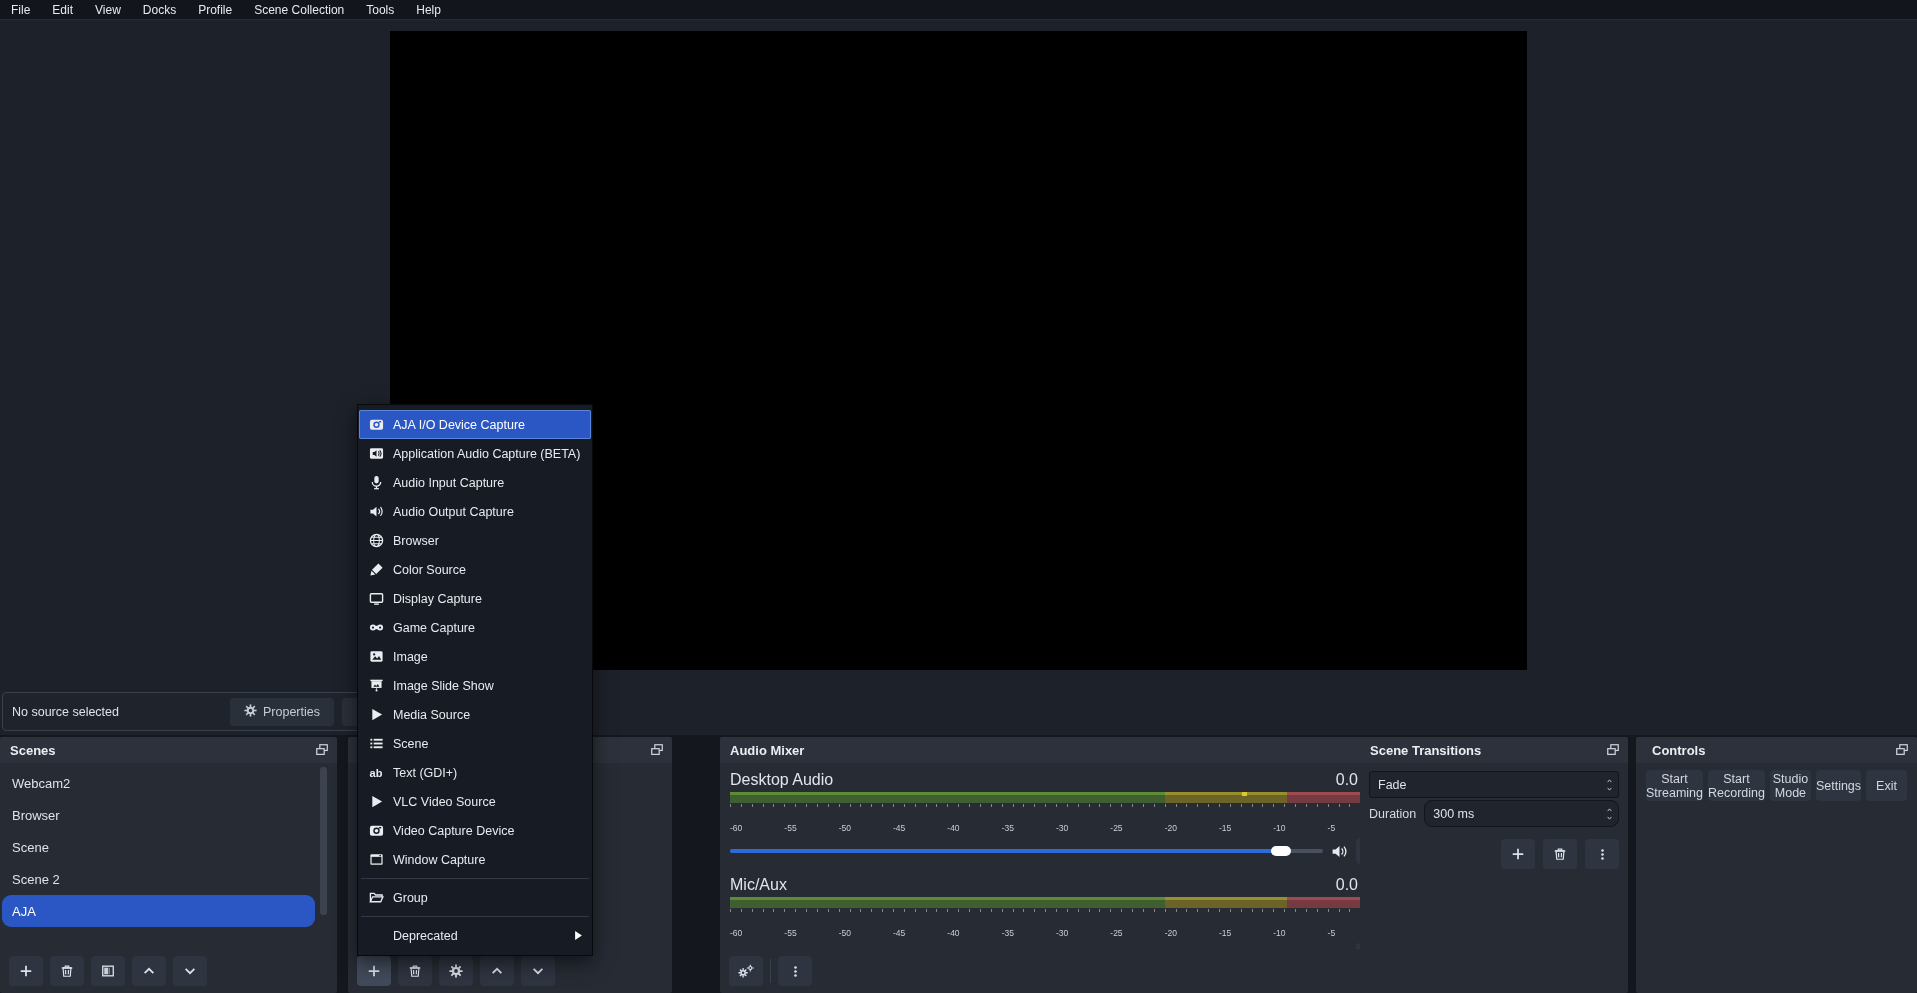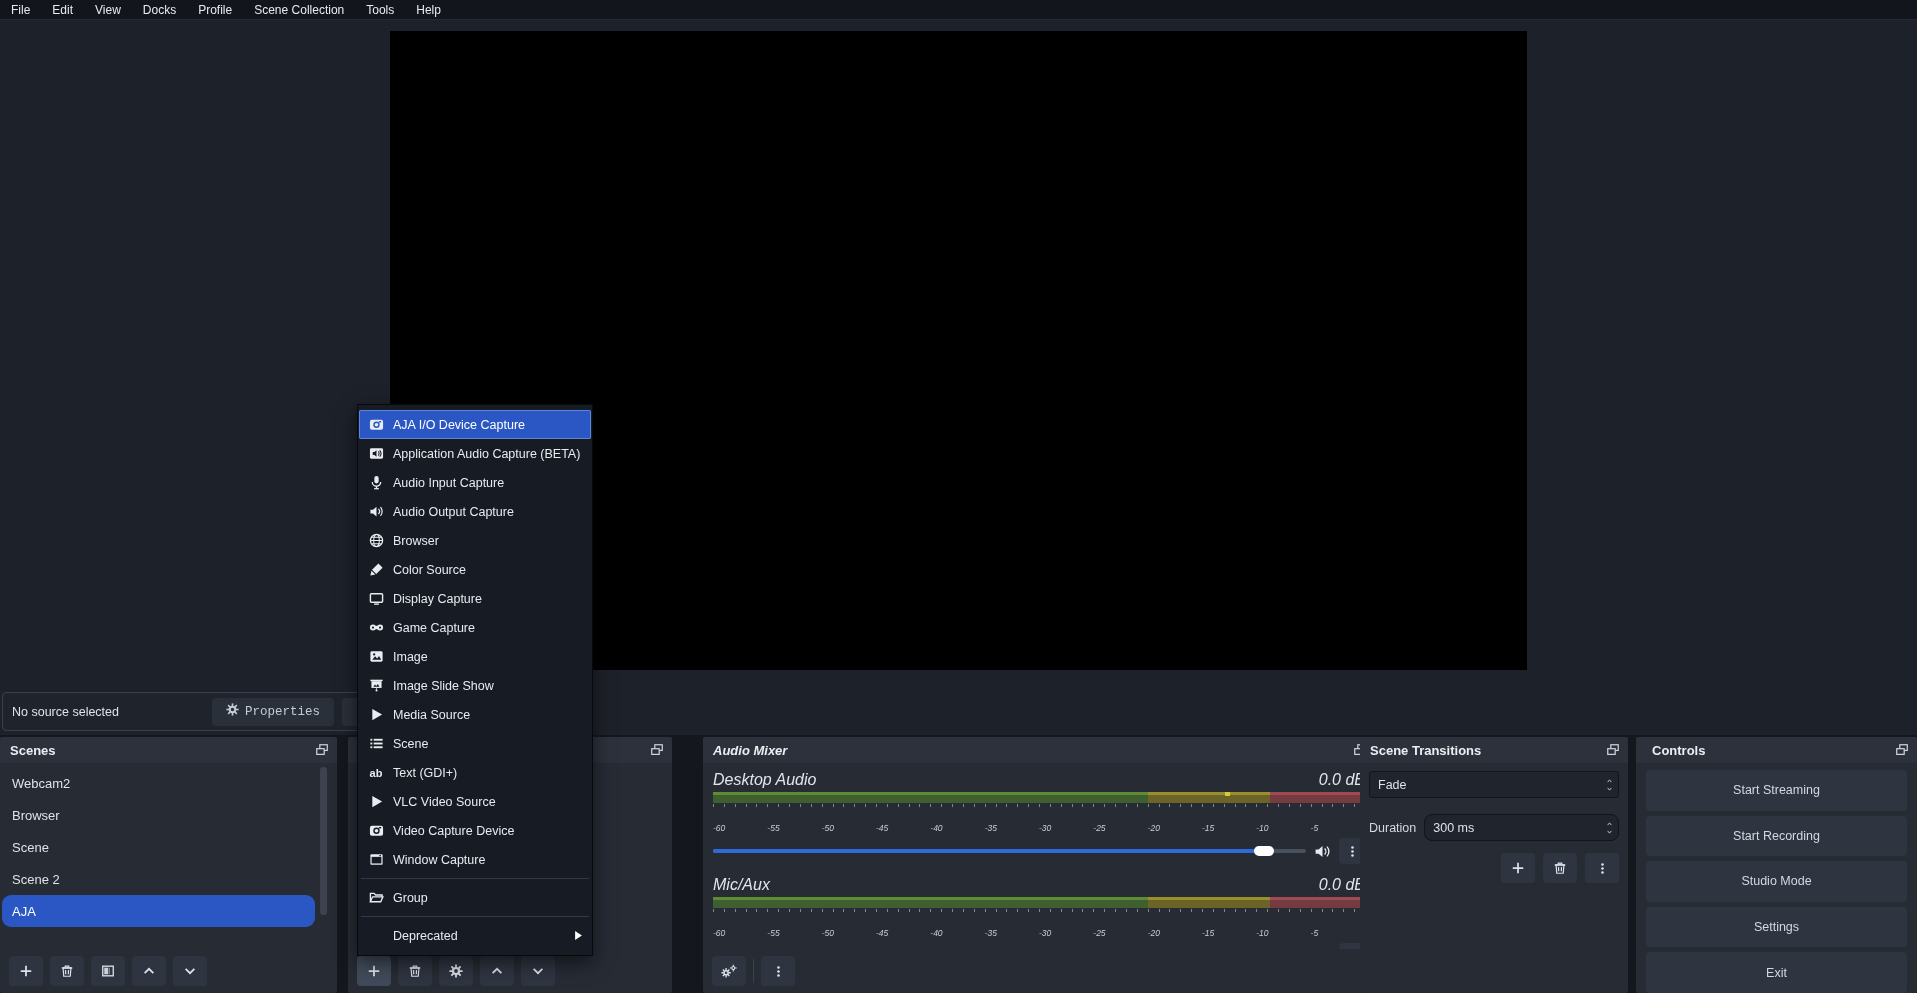--- a/index.html
+++ b/index.html
@@ -15,21 +15,21 @@
   
   .canvas { position:absolute; left:390px; top:31px; width:1137px; height:639px; background:#000; }
 
   
   .srcbar { position:absolute; left:2px; top:692px; width:390px; height:39px;
     background:#1f242c; border:1px solid #3a414c; border-radius:4px;
     display:flex; align-items:center; padding:0 5px 0 9px; }
   .srcbar .status { flex:1; color:#dfe2e7; }
   .btn { display:inline-flex; align-items:center; justify-content:center; gap:6px;
     background:#2a303a; border:none; border-radius:4px; color:#c6cad2; height:28px;
-    font-family:Liberation Mono, monospace; font-size:12.5px; cursor:pointer; }
+    font-family:Liberation Sans, sans-serif; font-size:12.5px; cursor:pointer; }
   .srcbar .props { padding:0 14px; margin-right:8px; }
   .srcbar .filt { width:44px; }
 
   
   .docksbg { position:absolute; left:0; top:735px; width:100%; height:258px; background:#14171d; }
   .dock { position:absolute; top:737px; height:256px; background:#262b34; display:flex; flex-direction:column;
     border-radius:2px; overflow:hidden; }
   .dock header { height:26px; background:#2c313b; display:flex; align-items:center;
     padding:0 8px 0 10px; flex:none; }
   .dock header .ttl { font-weight:bold; font-size:13px; color:#eceef2; flex:1; }
@@ -42,21 +42,21 @@
   
   .dock .list { flex:1; position:relative; padding-top:4px; }
   .scene-item { height:32px; display:flex; align-items:center; padding-left:10px;
     margin:0 22px 0 2px; font-size:13px; color:#dfe2e7; cursor:pointer; }
   .scene-item.sel { background:#2b57c4; border-radius:9px; color:#ffffff; }
   .vscroll { position:absolute; right:10px; top:4px; width:7px; height:148px;
     background:#3c434f; border-radius:3px; cursor:pointer; }
 
   #dock-scenes { left:0; width:337px; }
   #dock-sources { left:348px; width:324px; }
-  #dock-mixer { left:703px; width:672px;font-style:italic; }
+  #dock-mixer { left:720px; width:672px; }
   #dock-transitions { left:1360px; width:268px; }
   #dock-controls { left:1636px; width:281px; }
 
   
   .mixbody { flex:1; padding:8px 10px 0 10px; overflow:hidden; }
   .chan { margin-bottom:12px; }
   .chan .row1 { display:flex; justify-content:space-between; font-size:16px; color:#e2e5ea; margin-bottom:3px; }
   .meter { position:relative; height:11px; }
   .meter .bright { height:3px;
     background:linear-gradient(to right,#5c8c33 0 66.7%,#998f2c 66.7% 85.5%,#a04a52 85.5% 100%); }
@@ -77,29 +77,29 @@
     display:inline-flex; align-items:center; justify-content:center; cursor:pointer; }
   .vsep { width:1px; height:24px; background:#3a414c; }
 
   
   .transbody { flex:1; padding:8px 9px 0 9px; }
   .combo { height:27px; background:#20242d; border:1px solid #121519; border-radius:3px;
     display:flex; align-items:center; cursor:pointer; }
   .combo .val { flex:1; padding-left:8px; color:#dfe2e7; }
   .combo .spin, .spinbox .spin { width:18px; display:flex; flex-direction:column; align-items:center;
     justify-content:center; gap:2px; color:#cfd4db; }
-  .durrow { display:flex; align-items:center; margin-top:16px; }
+  .durrow { display:flex; align-items:center; margin-top:2px; }
   .durrow label { color:#d7dade; margin-right:8px; }
   .spinbox { flex:1; height:27px; background:#20242d; border:1px solid #121519; border-radius:8px;
     display:flex; align-items:center; cursor:text; }
   .spinbox .val { flex:1; padding-left:8px; color:#dfe2e7; }
   .tbtns { display:flex; justify-content:flex-end; gap:8px; margin-top:12px; }
 
   
-  .ctrlbody { flex:1; padding:7px 10px 0 10px; display:flex; flex-direction:column; gap:5px; }
+  .ctrlbody { flex:1; padding:7px 10px 0 10px; display:flex; flex-direction:row; gap:5px; }
   .ctrlrow { display:flex; gap:6px; }
   .cbtn { flex:1; height:31px; background:#2e3440; border:none; border-radius:4px; color:#d4d8df;
     font-family:"Liberation Sans",sans-serif; font-size:12.5px; cursor:pointer; }
   .cgear { flex:none; width:36px; height:31px; background:#2e3440; border-radius:4px; color:#e8ebef;
     display:inline-flex; align-items:center; justify-content:center; cursor:pointer; }
 
   
   .ctxmenu { position:absolute; left:357px; top:404px; width:236px; z-index:100;
     background:#171b23; border:1px solid #07090c; padding:5px 1px; box-shadow:0 6px 18px rgba(0,0,0,.55); }
   .mi { height:29px; display:flex; align-items:center; gap:9px; padding:0 8px 0 9px;

